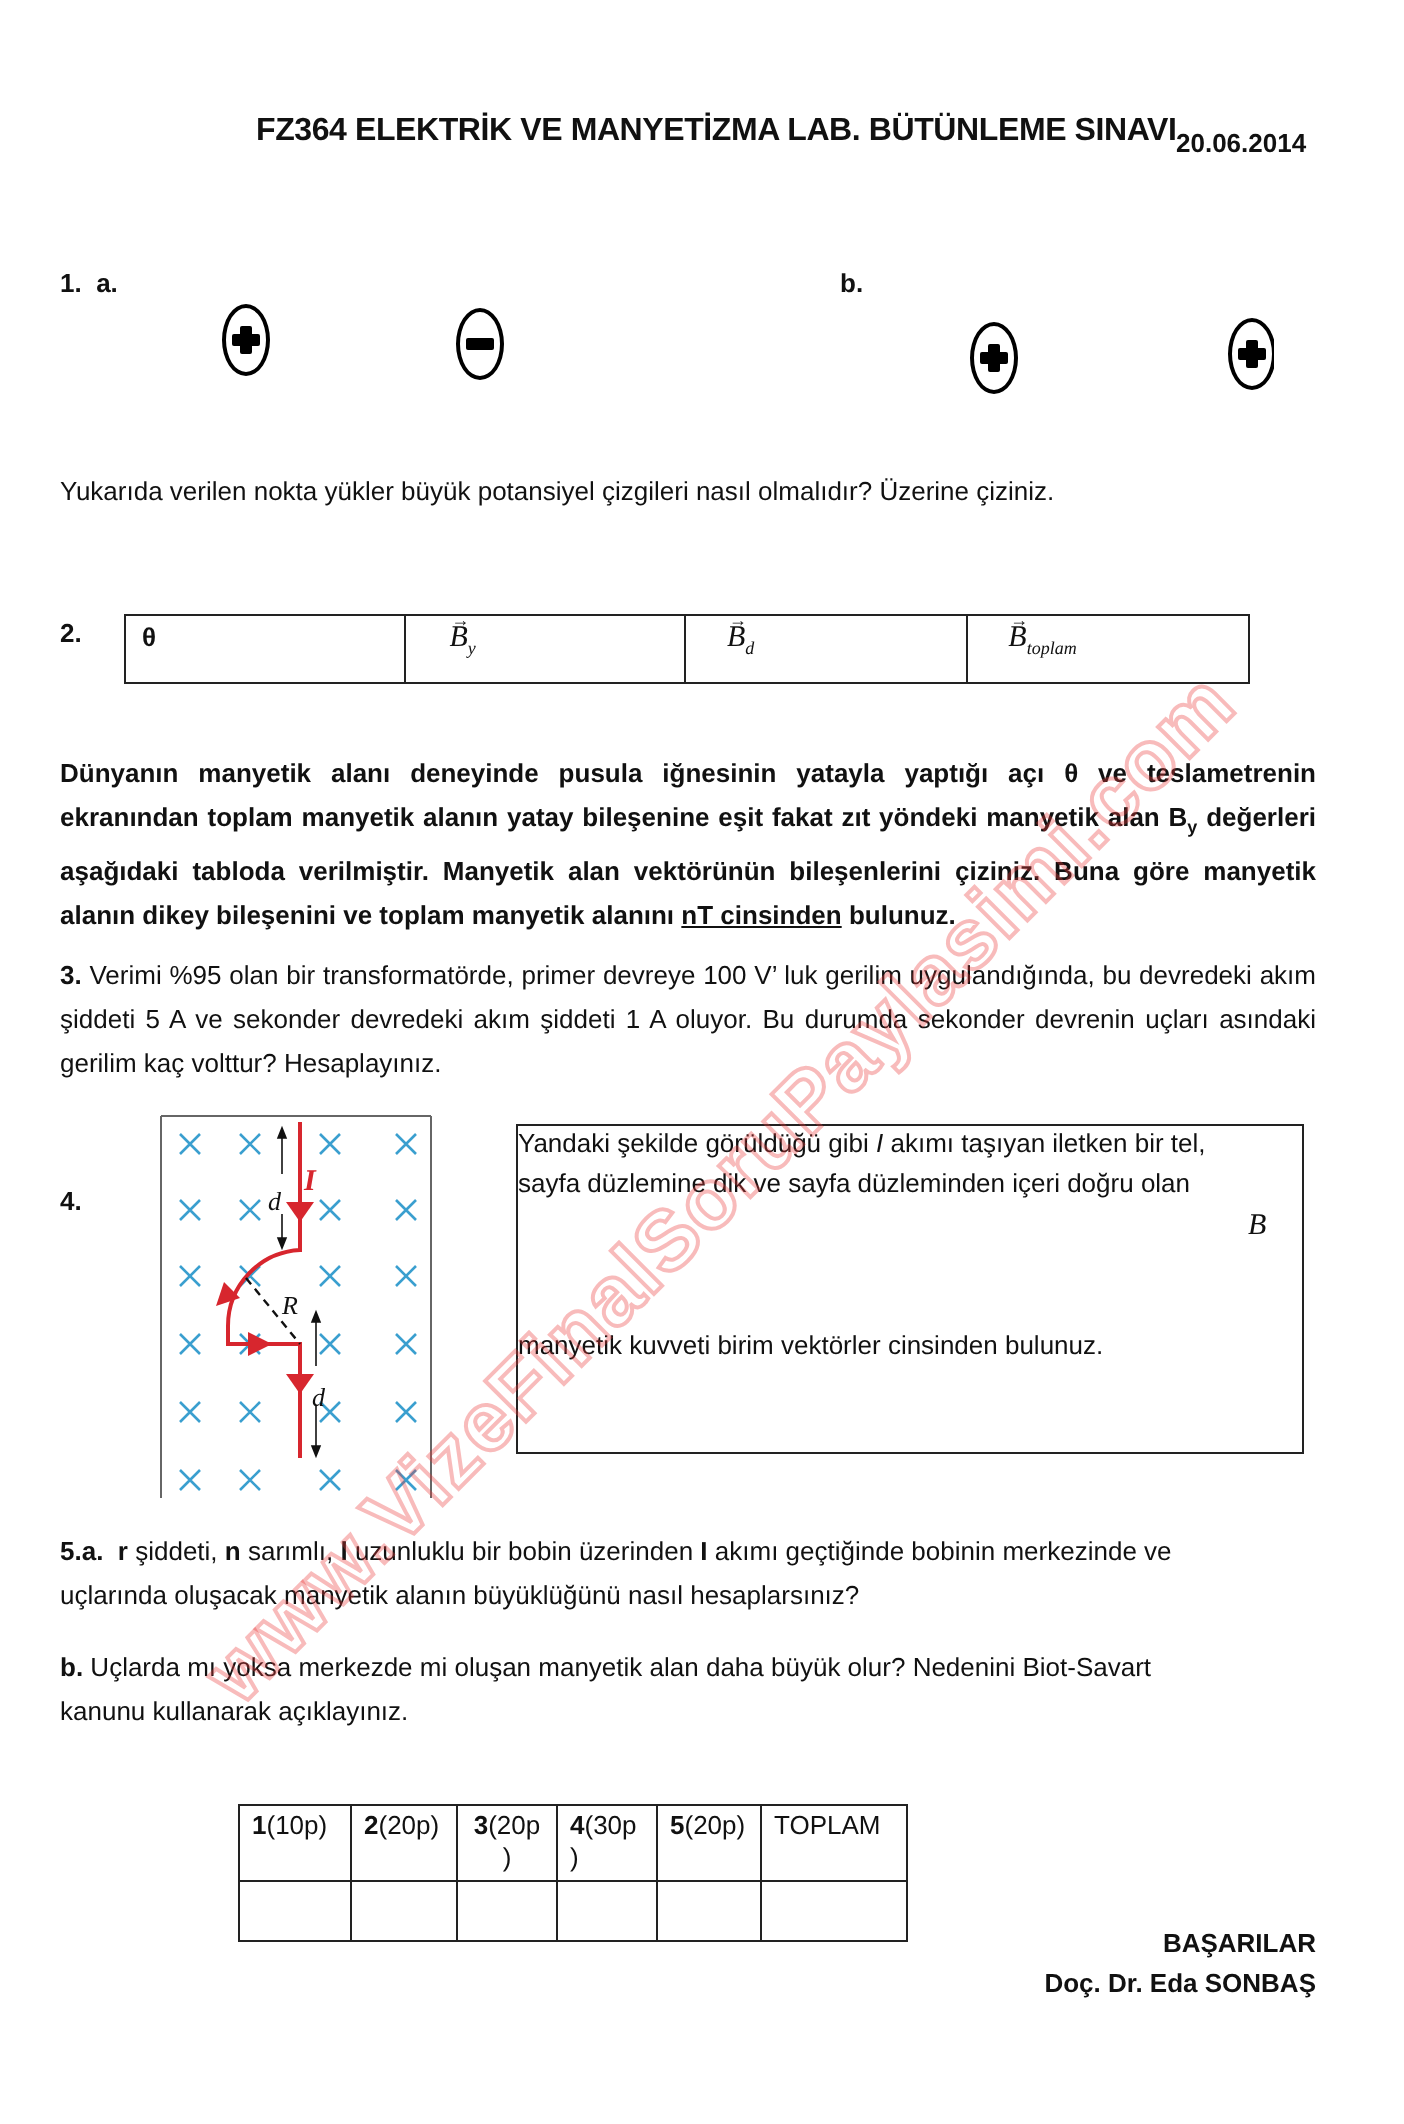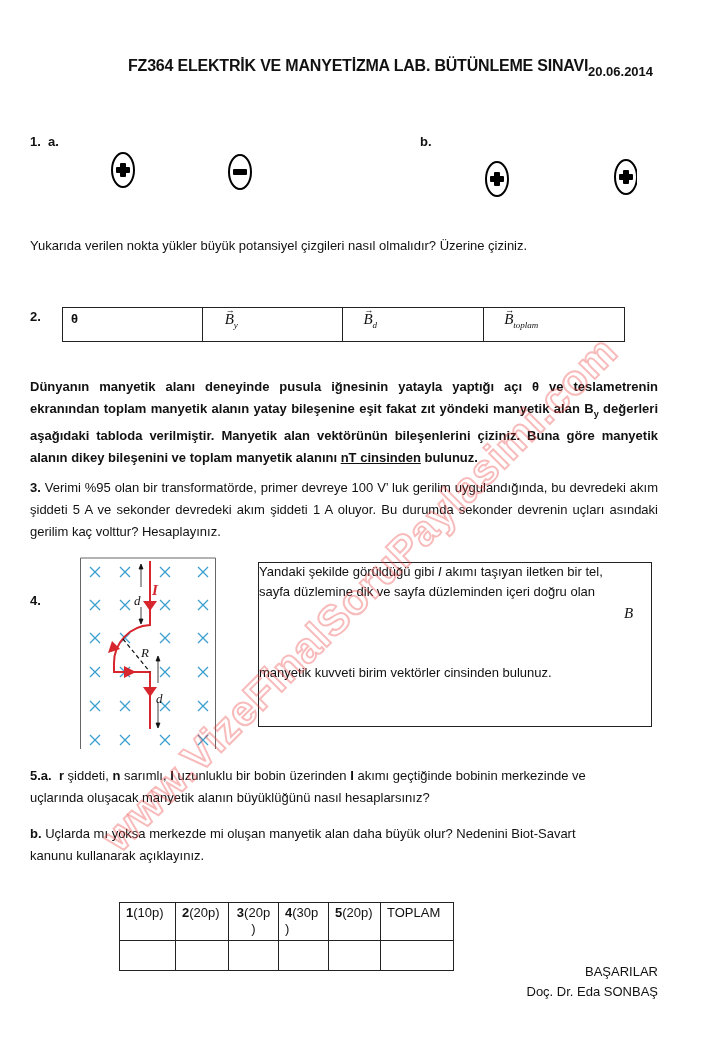--- a/index.html
+++ b/index.html
@@ -18,21 +18,21 @@
   table { border-collapse:collapse; }
   .t1 { left:62px; top:307px; width:563px; }
   .t1 td { border:1.2px solid #222; height:34px; vertical-align:top; padding:3px 8px; font-size:13px; box-sizing:border-box; }
   .bvec { font-family:"Liberation Serif", "DejaVu Serif", serif; font-style:italic; font-size:15px; position:relative; display:inline-block; }
   .bvec .arr { position:absolute; left:1px; top:-6px; font-size:9px; font-style:normal; }
   .bvec sub { font-size:9px; }
   .box4 { left:258px; top:562px; width:394px; height:165px; border:1.2px solid #222; box-sizing:border-box; }
   .box4 .ln { position:absolute; left:0; font-size:13px; white-space:nowrap; }
   .t5 { left:119px; top:902px;border-radius:14px; }
   .t5 td { border:1.2px solid #222; vertical-align:top; padding:2px 6px; font-size:13px; box-sizing:border-box; line-height:16px; }
-  .sig { right:44px; text-align:center; font-size:13px; }
+  .sig { right:44px; text-align:center; font-size:13px;font-weight:bold; }
   .wm { left:-30px; top:570px; width:780px; transform:rotate(-45deg); transform-origin:50% 50%;
         font-family:"Liberation Sans","DejaVu Sans",sans-serif; font-weight:bold; font-size:42px;
         color:transparent; -webkit-text-stroke:2px rgba(235,60,60,0.35); letter-spacing:1px; text-align:center; white-space:nowrap; pointer-events:none; }
   u { text-decoration:underline; }
 </style>
 </head>
 <body>
 
 <div class="abs title">FZ364 ELEKTRİK VE MANYETİZMA LAB. BÜTÜNLEME SINAVI</div>
 <div class="abs date">20.06.2014</div>

